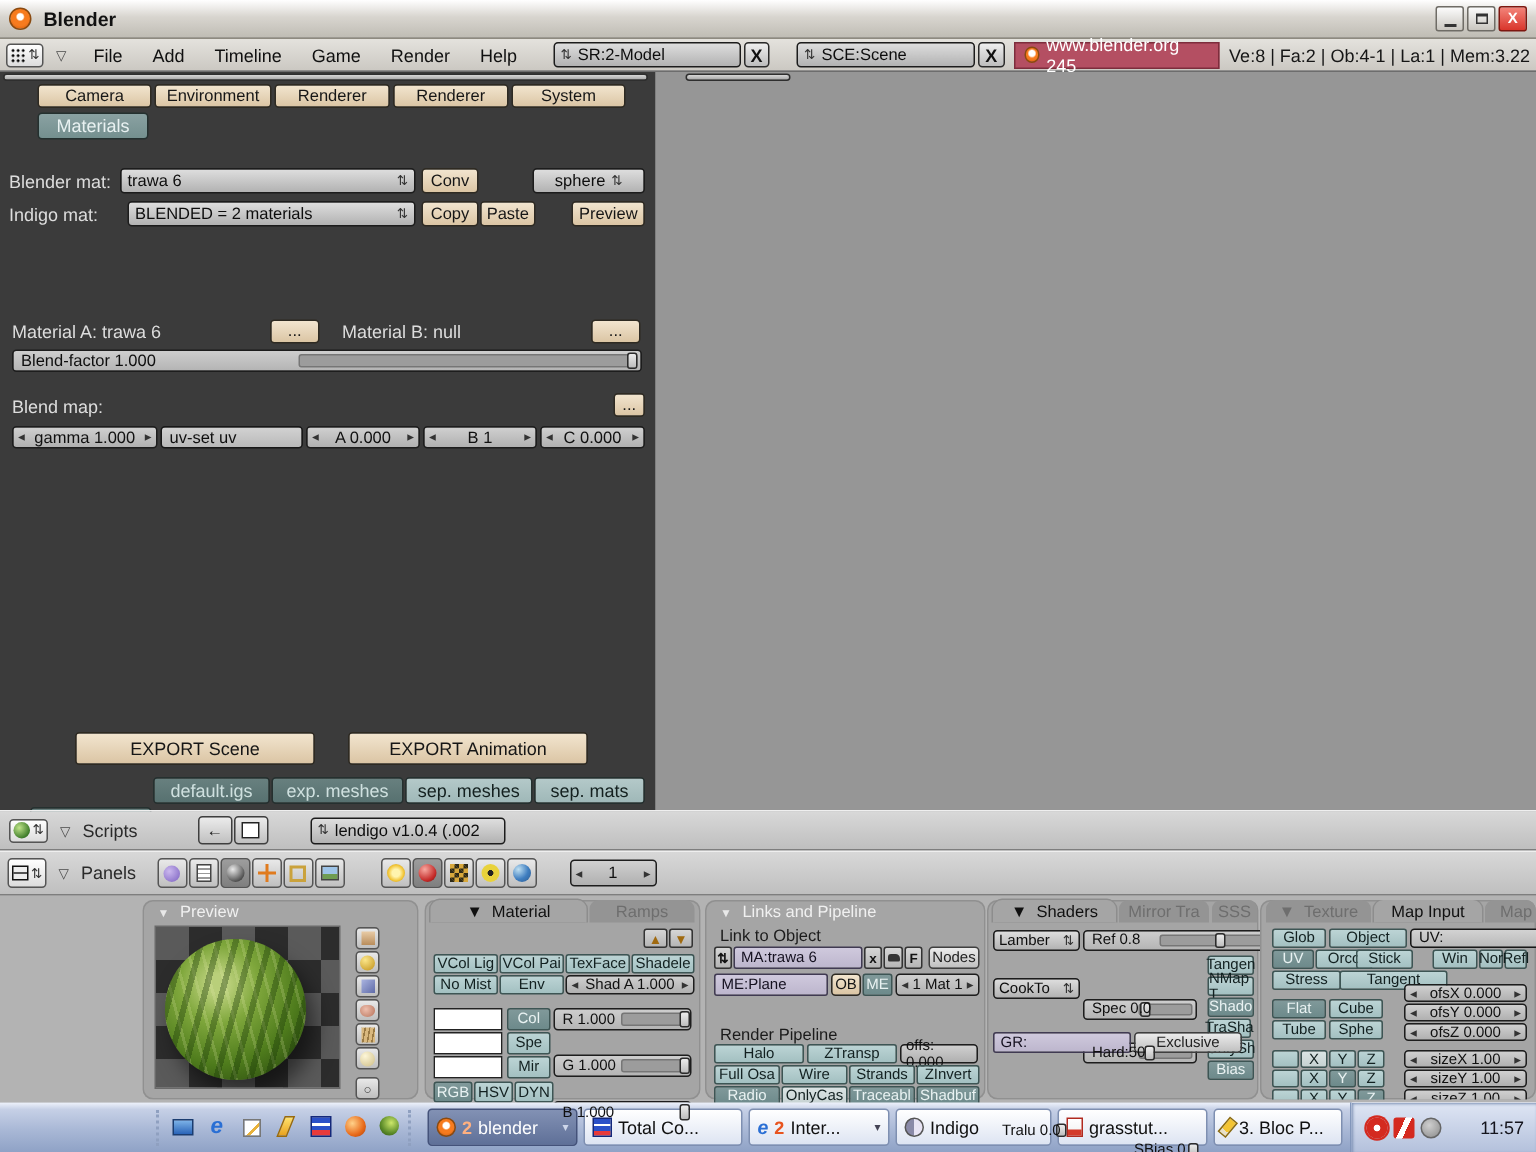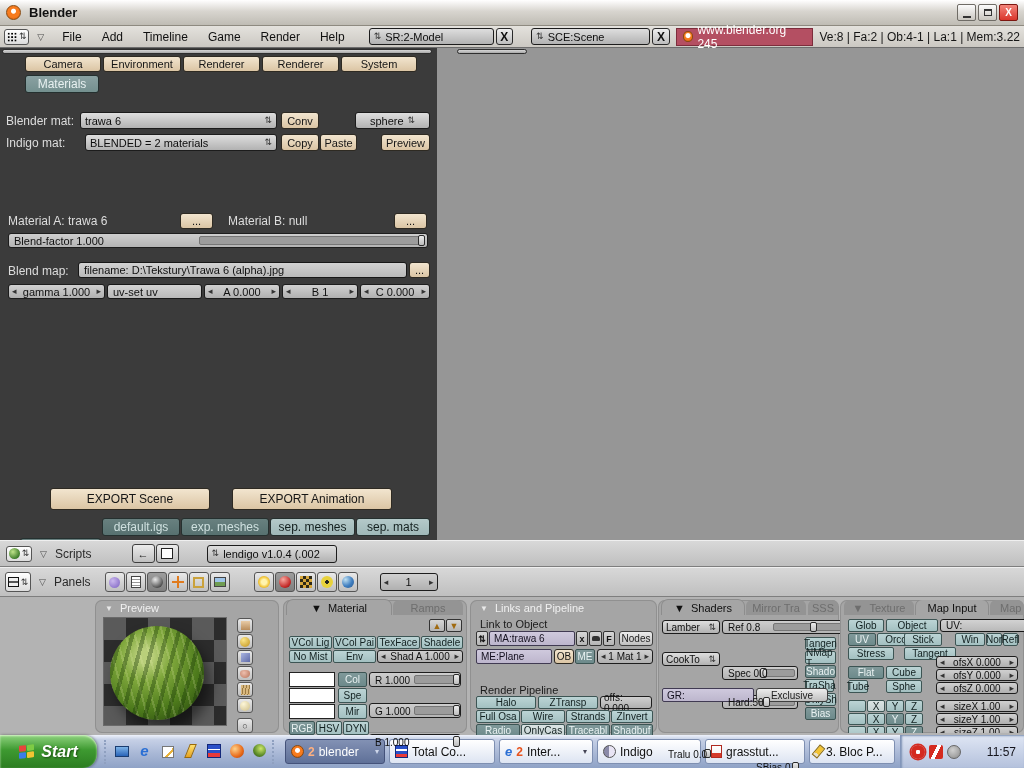--- a/index.html
+++ b/index.html
@@ -212,23 +212,20 @@
   <span class="dlabel abs" style="left:228px; top:166px;">Material B: null</span>
   <div class="btn abs" style="left:394px; top:165px; width:33px; height:16px;">...</div>
 
   <div class="sl abs" style="left:8px; top:185px; width:420px; height:15px;">
     <span class="lbl">Blend-factor 1.000</span>
     <div class="ch" style="left:190px;"></div>
       <div class="kn" style="left:409px;"></div>
   </div>
 
   <span class="dlabel abs" style="left:8px; top:216px;">Blend map:</span>
-  <div class="fld abs" style="left:78px; top:214px; width:329px; height:16px; font-size:11px;">
-    <span>filename: D:\Tekstury\Trawa 6 (alpha).jpg</span>
-  </div>
   <div class="btn abs" style="left:409px; top:214px; width:21px; height:16px;">...</div>
 
   <div class="nf abs" style="left:8px; top:236px; width:97px; height:15px;">
     <span class="spin">◂</span>
     <span>gamma 1.000</span>
     <span class="spin">▸</span>
   </div>
   <div class="fld abs" style="left:107px; top:236px; width:95px; height:15px;">
     <span>uv-set uv</span>
   </div>
@@ -525,25 +522,25 @@
       <span>UV:</span>
       </div>
 
     <div class="tl dk abs" style="left:8px; top:33px; width:28px; height:13px;">UV</div>
     <div class="tl abs" style="left:37px; top:33px; width:38px; height:13px;">Orco</div>
     <div class="tl abs" style="left:64px; top:33px; width:38px; height:13px;">Stick</div>
     <div class="tl abs" style="left:115px; top:33px; width:30px; height:13px;">Win</div>
     <div class="tl abs" style="left:146px; top:33px; width:16px; height:13px;">Nor</div>
     <div class="tl abs" style="left:163px; top:33px; width:15px; height:13px;">Refl</div>
     <div class="tl abs" style="left:8px; top:47px; width:46px; height:13px;">Stress</div>
-    <div class="tl abs" style="left:64px; top:47px; width:52px; height:13px;">Tangent</div>
+    <div class="tl abs" style="left:53px; top:47px; width:72px; height:13px;">Tangent</div>
 
     <div class="tl dk abs" style="left:8px; top:66px; width:36px; height:13px;">Flat</div>
     <div class="tl abs" style="left:46px; top:66px; width:36px; height:13px;">Cube</div>
-    <div class="tl abs" style="left:8px; top:80px; width:20px; height:13px;text-align:center;">Tube</div>
+    <div class="tl abs" style="left:8px; top:80px; width:36px; height:13px;text-align:center;">Tube</div>
     <div class="tl abs" style="left:46px; top:80px; width:36px; height:13px;">Sphe</div>
 
     <div class="nf abs" style="left:96px; top:56px; width:82px; height:12px; font-size:10px;">
       <span class="spin">◂</span>
       <span>ofsX 0.000</span>
       <span class="spin">▸</span>
       </div>
     <div class="nf abs" style="left:96px; top:69px; width:82px; height:12px; font-size:10px;">
       <span class="spin">◂</span>
       <span>ofsY 0.000</span>
@@ -580,29 +577,20 @@
       </div>
     <div class="nf abs" style="left:96px; top:126px; width:82px; height:12px; font-size:10px;">
       <span class="spin">◂</span>
       <span>sizeZ 1.00</span>
       <span class="spin">▸</span>
       </div>
   </div>
 </div>
 
 <div id="taskbar" class="abs">
-  <div id="startbtn">
-    <span class="flag">
-      <i style="background:#e8453c;"></i>
-        <i style="background:#7ecb45;"></i>
-        <i style="background:#3b7de8;"></i>
-        <i style="background:#f3c433;"></i>
-    </span>
-    <span class="stxt">Start</span>
-  </div>
   <div class="abs qsep" style="left:104px;"></div>
   <span class="qicon abs" style="left:113px; top:8px;">
       <span style="width:14px;height:11px;background:linear-gradient(#7db3e8,#2a64b8);border:1px solid #1a3c70;"></span>
     </span>
   <span class="qicon abs" style="left:136px; top:7px; color:#2a6fd4; font-weight:bold; font-size:15px; font-style:italic;">e</span>
   <span class="qicon abs" style="left:159px; top:8px;">
       <span style="width:12px;height:12px;background:linear-gradient(135deg,#fff 55%,#e8b23c 55% 70%,#fff 70%);border:1px solid #777;"></span>
     </span>
   <span class="qicon abs" style="left:182px; top:7px;">
       <span style="width:7px;height:14px;background:linear-gradient(#ffe26e,#e8a21e);transform:skewX(-22deg);border:1px solid #9a6a0a;"></span>

